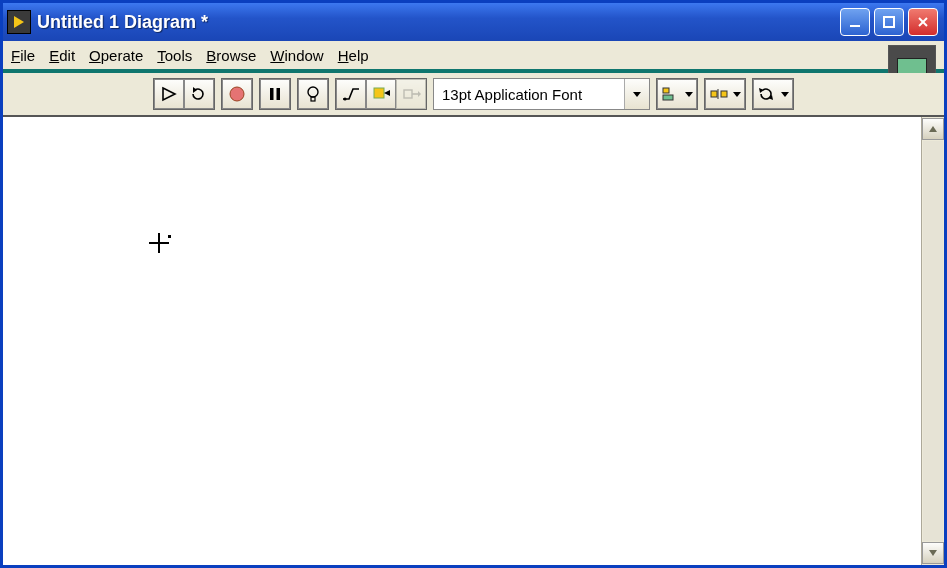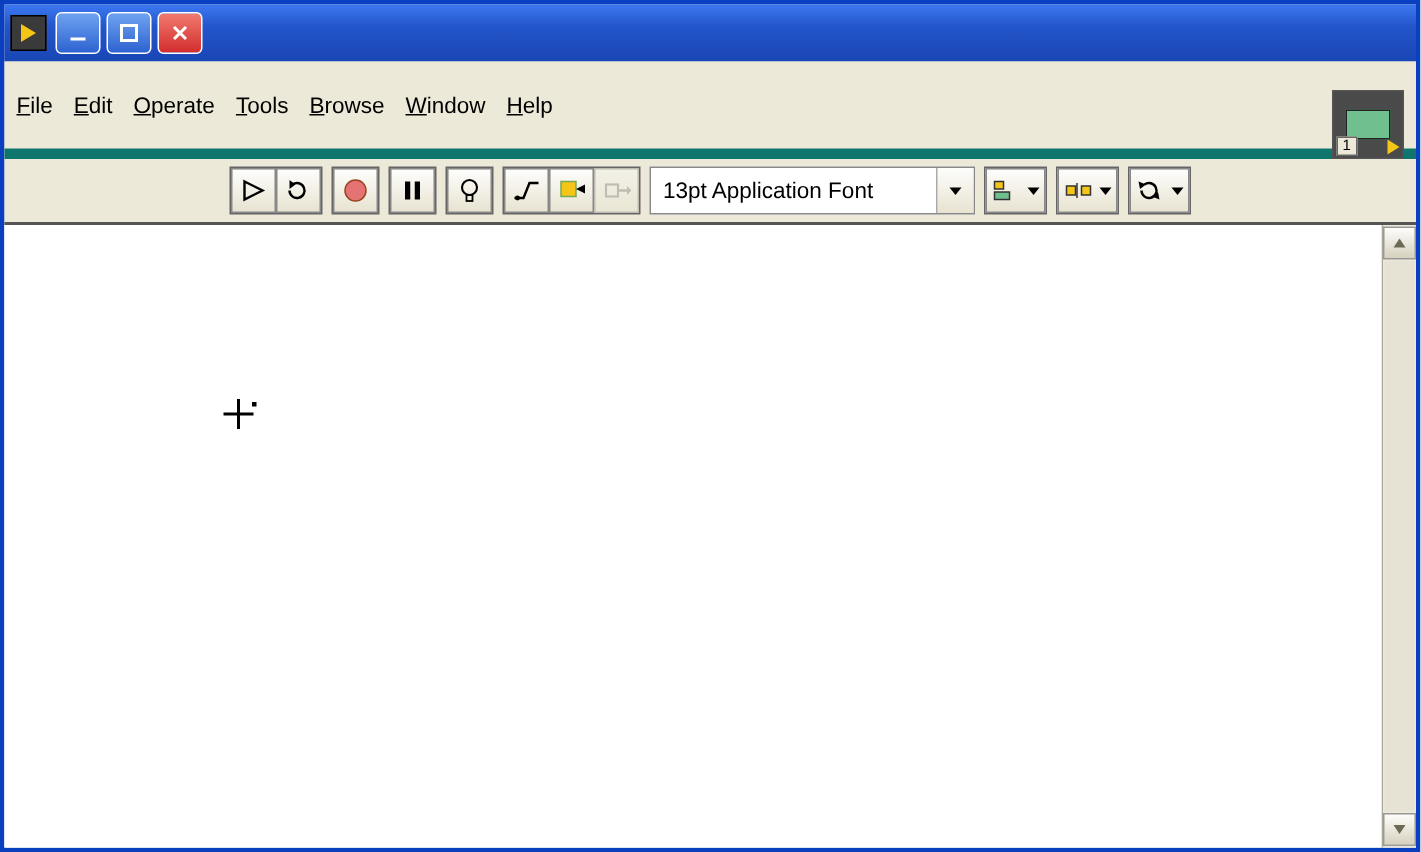--- a/index.html
+++ b/index.html
@@ -65,23 +65,23 @@
   .win-btn.close{
     background:linear-gradient(to bottom,#F07A6F 0%,#D32D2D 100%);
   }
   .win-btn svg{display:block;}
   
   .menubar{
     height:28px;
     background:#ECE9D8;
     display:flex;
     align-items:center;
-    padding:15px 8px;
+    padding:0 8px;
     gap:14px;
-    border-bottom:7px solid #0f766e;
+    border-bottom:4px solid #0f766e;
     flex:0 0 auto;
   }
   .menu-item{
     font-size:15px;
     cursor:pointer;
     color:#000;
   }
   .menu-item u{text-decoration:underline;}
   .context-help{
     margin-left:auto;
@@ -187,20 +187,21 @@
 </style>
 </head>
 <body>
 
 <div class="window">
 
   <div class="titlebar">
     <div class="app-icon">
       <div class="tri"></div>
     </div>
+    <div class="title-text">Untitled 1 Diagram *</div>
     <div class="win-buttons">
       <div class="win-btn">
         <svg width="14" height="14">
             <rect x="2" y="10" width="10" height="2" fill="#fff"></rect>
           </svg>
       </div>
       <div class="win-btn">
         <svg width="14" height="14">
             <rect x="2" y="2" width="10" height="10" fill="none" stroke="#fff" stroke-width="2"></rect>
           </svg>

